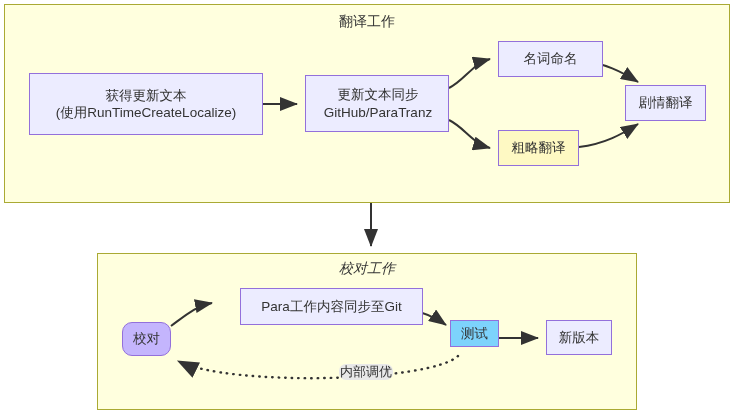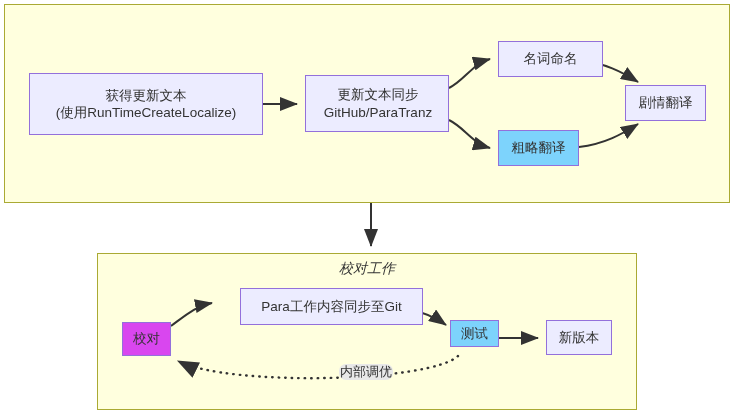--- a/index.html
+++ b/index.html
@@ -62,20 +62,21 @@
     white-space: nowrap;
     line-height: 1.2;
   }
 </style>
 </head>
 <body>
 
 <div id="canvas">
 
   <div class="subgraph-box" id="sg-translation" style="left: 4px; top: 4px; width: 726px; height: 199px; background: rgb(255, 255, 222); border-color: rgb(170, 170, 51);"></div>
+  <div class="subgraph-title" id="sgt-translation" style="left: 0px; top: 14px; width: 734px; text-align: center; transform: translateX(0px); color: rgb(51, 51, 51);">翻译工作</div>
 
   <div class="subgraph-box" id="sg-proofread" style="left: 97px; top: 253px; width: 540px; height: 157px; background: rgb(255, 255, 222); border-color: rgb(170, 170, 51);"></div>
   <div class="subgraph-title" id="sgt-proofread" style="left: 0px; top: 261px; width: 734px; text-align: center; transform: translateX(0px); color: rgb(51, 51, 51); font-style: italic;">校对工作</div>
 
   <svg class="svg-layer" id="edges-layer" viewBox="0 0 734 414">
     <defs>
       <marker id="arrowhead" markerWidth="9" markerHeight="7" refX="8.5" refY="3.5" orient="auto" markerUnits="strokeWidth">
         <polygon points="0 0, 9 3.5, 0 7" fill="#333333"></polygon>
       </marker>
       <marker id="arrowhead-dot" markerWidth="9" markerHeight="7" refX="8.5" refY="3.5" orient="auto" markerUnits="strokeWidth">
@@ -102,22 +103,22 @@
     <path d="M 499 338 L 538 338" fill="none" stroke="#333333" stroke-width="2" marker-end="url(#arrowhead)"></path>
 
     <path d="M 458 356 C 430 382, 230 387, 178 361" fill="none" stroke="#333333" stroke-width="2.4" stroke-linecap="round" stroke-dasharray="0.5 6" marker-end="url(#arrowhead-dot)"></path>
   </svg>
 
   <div class="node" id="n-get-updated-text" style="left: 29px; top: 73px; width: 234px; height: 62px; background: rgb(236, 236, 255); border-color: rgb(147, 112, 219); color: rgb(51, 51, 51);">获得更新文本
 (使用RunTimeCreateLocalize)</div>
   <div class="node" id="n-sync-text" style="left: 305px; top: 75px; width: 144px; height: 57px; background: rgb(236, 236, 255); border-color: rgb(147, 112, 219); color: rgb(51, 51, 51); padding-left: 8px;">更新文本同步
 GitHub/ParaTranz</div>
   <div class="node" id="n-noun-naming" style="left: 498px; top: 41px; width: 105px; height: 36px; background: rgb(236, 236, 255); border-color: rgb(147, 112, 219); color: rgb(51, 51, 51);">名词命名</div>
-  <div class="node" id="n-rough-translation" style="left: 498px; top: 130px; width: 81px; height: 36px; background: #7dd3fc; border-color: rgb(147, 112, 219); color: rgb(51, 51, 51);">粗略翻译</div>
+  <div class="node" id="n-rough-translation" style="left: 498px; top: 130px; width: 81px; height: 36px; background: #fef9c3; border-color: rgb(147, 112, 219); color: rgb(51, 51, 51);">粗略翻译</div>
   <div class="node" id="n-story-translation" style="left: 625px; top: 85px; width: 81px; height: 36px; background: rgb(236, 236, 255); border-color: rgb(147, 112, 219); color: rgb(51, 51, 51);">剧情翻译</div>
-  <div class="node" id="n-proofread" style="left: 122px; top: 322px; width: 49px; height: 34px; background: #d946ef; border-color: rgb(147, 112, 219); color: rgb(51, 51, 51);">校对</div>
+  <div class="node" id="n-proofread" style="left: 122px; top: 322px; width: 49px; height: 34px; background: #c4b5fd; border-color: rgb(147, 112, 219); color: rgb(51, 51, 51); border-radius: 10px;">校对</div>
   <div class="node" id="n-para-sync-to-git" style="left: 220px; top: 288px; width: 183px; height: 37px; background: rgb(236, 236, 255); border-color: rgb(147, 112, 219); color: rgb(51, 51, 51); margin-left: 20px;">Para工作内容同步至Git</div>
   <div class="node" id="n-test" style="left: 450px; top: 320px; width: 49px; height: 27px; background: #7dd3fc; border-color: rgb(147, 112, 219); color: rgb(51, 51, 51);">测试</div>
   <div class="node" id="n-new-version" style="left: 546px; top: 320px; width: 66px; height: 35px; background: rgb(236, 236, 255); border-color: rgb(147, 112, 219); color: rgb(51, 51, 51);">新版本</div>
 
   <div class="edge-label" id="lbl-inner-tuning" style="left: 339px; top: 364px; background: rgb(232, 232, 232); color: rgb(51, 51, 51); border-radius: 7px;">内部调优</div>
 
 </div>
 
 </body></html>

